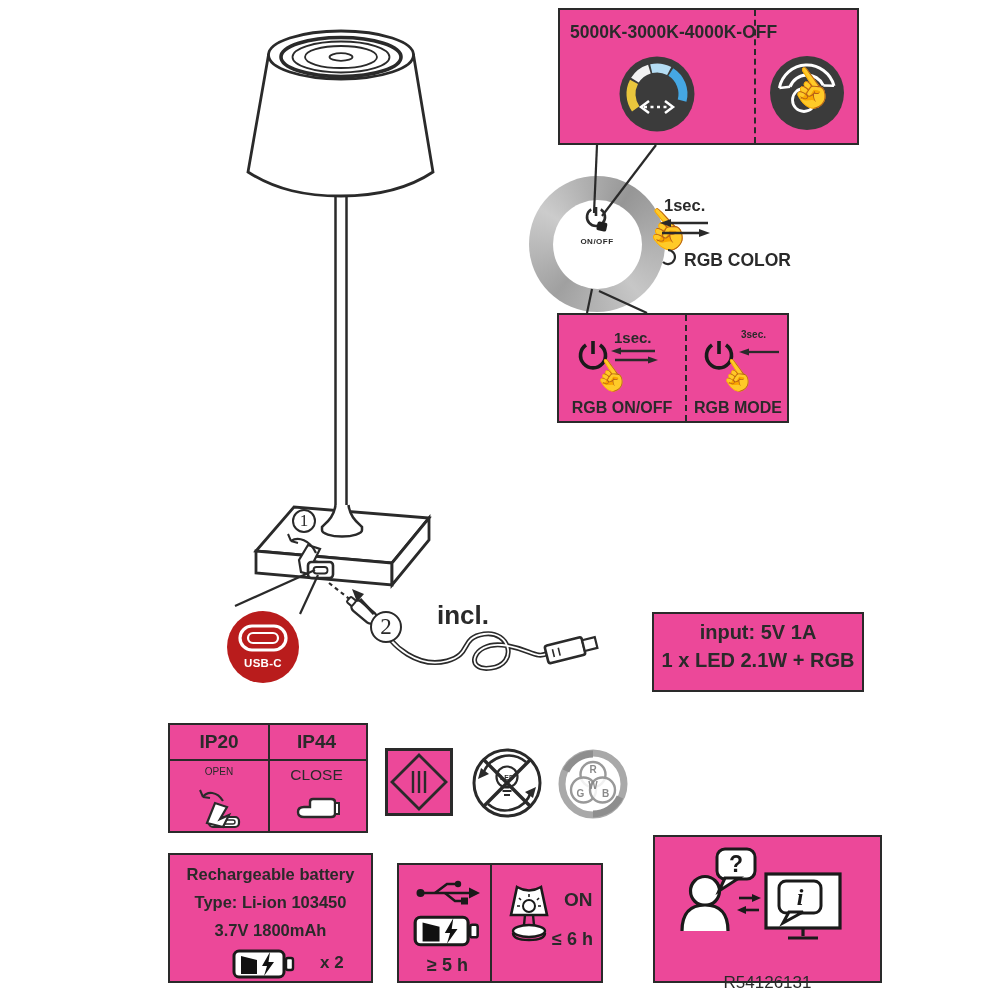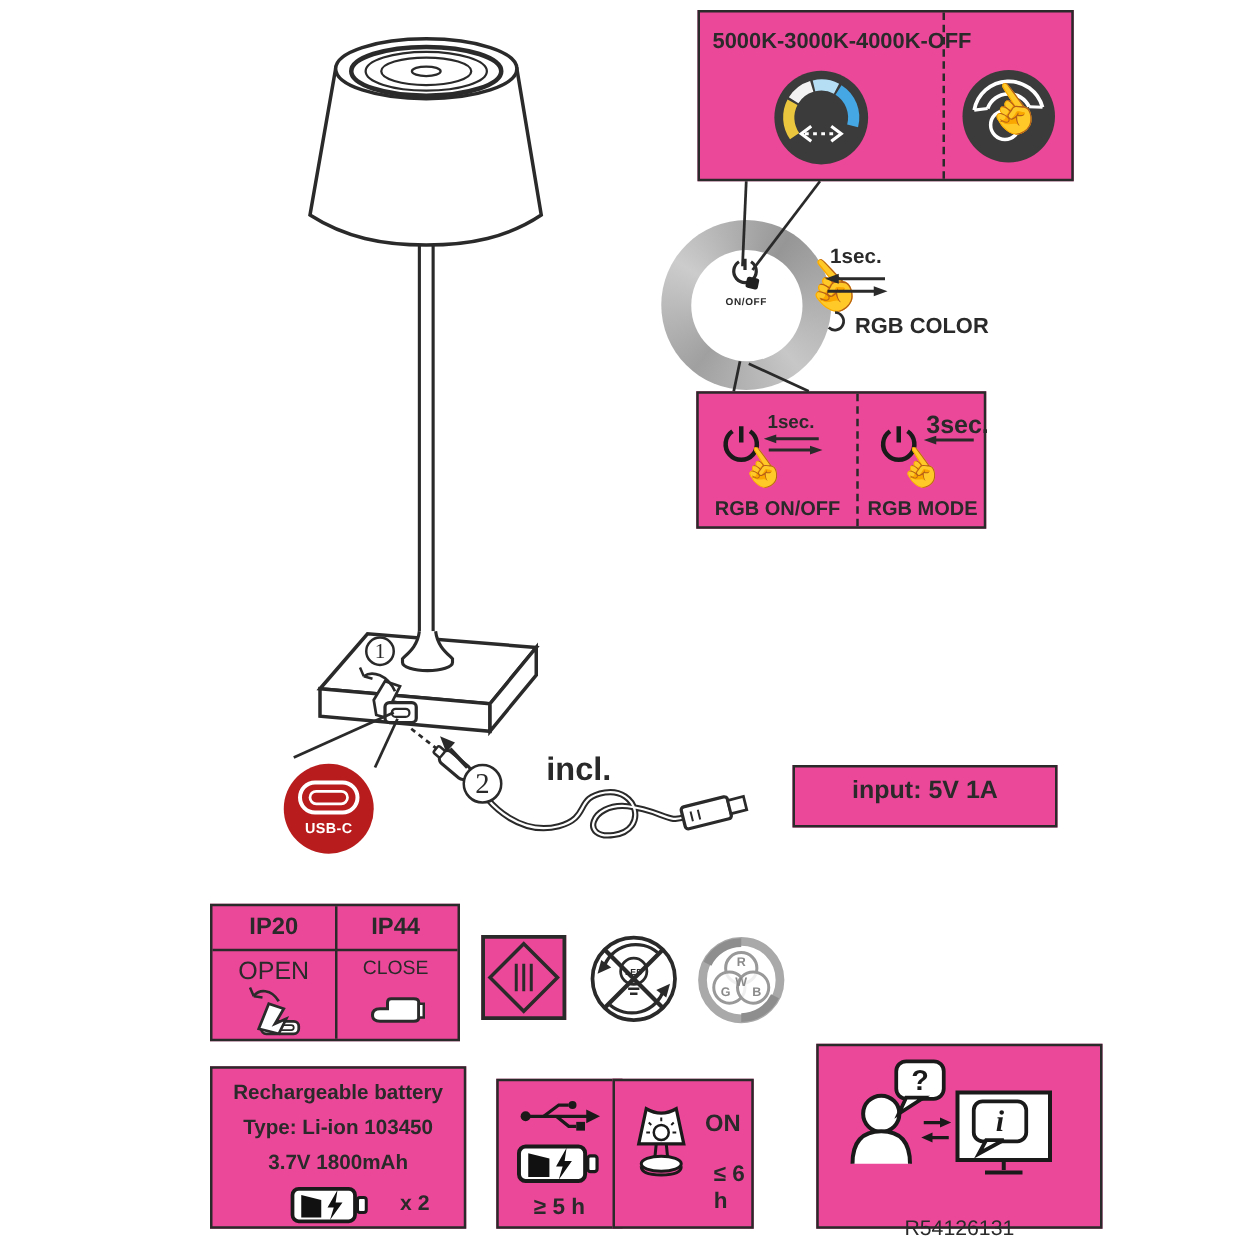--- a/index.html
+++ b/index.html
@@ -133,52 +133,53 @@
       <path d="M 49,13 L 39,9.5 L 39,16.5 Z" fill="#2a2a2a" stroke="none"></path>
     </svg>
     <span class="hand" style="left:32px;top:46px;font-size:30px;transform:rotate(-35deg);">☝</span>
     <div class="abs b ctr" style="left:0;top:84px;width:126px;font-size:16px;">RGB ON/OFF</div>
   </div>
   <div>
     <svg class="abs" style="left:142px;top:22px;" width="36" height="40" viewBox="0 0 36 40" fill="none" stroke="#1a1a1a">
       <path d="M 18,4 L 18,17" stroke-width="3.6"></path>
       <path d="M 11,8 A 12.5 12.5 0 1 0 25,8" stroke-width="3.6"></path>
     </svg>
-    <div class="abs b" style="left:182px;top:14px;font-size:20px;">3sec.</div>
+    <div class="abs b" style="left:182px;top:14px;font-size:10px;">3sec.</div>
     <svg class="abs" style="left:178px;top:32px;" width="44" height="12" viewBox="0 0 44 12" fill="none" stroke="#2a2a2a">
       <path d="M 11,5 L 42,5" stroke-width="2.3"></path>
       <path d="M 2,5 L 12,1.5 L 12,8.5 Z" fill="#2a2a2a" stroke="none"></path>
     </svg>
     <span class="hand" style="left:158px;top:46px;font-size:30px;transform:rotate(-35deg);">☝</span>
     <div class="abs b ctr" style="left:126px;top:84px;width:106px;font-size:16px;">RGB MODE</div>
   </div>
 </div>
 
-<div class="box" style="left:634px;top:612px;width:212px;height:50px;">
+<div class="box" style="left:652px;top:612px;width:212px;height:80px;">
   <div class="abs b ctr" style="left:0;top:7px;width:100%;font-size:20px;">input: 5V 1A</div>
+  <div class="abs b ctr" style="left:0;top:35px;width:100%;font-size:20px;">1 x LED 2.1W + RGB</div>
 </div>
 
 <div class="numbadge" style="left:292px;top:509px;width:24px;height:24px;font-size:17px;">1</div>
 <div class="numbadge" style="left:370px;top:611px;width:32px;height:32px;font-size:23px;border-width:2.4px;">2</div>
 <div class="abs b" style="left:437px;top:600px;font-size:26px;">incl.</div>
 
 <div class="abs" style="left:227px;top:611px;width:72px;height:72px;border-radius:50%;background:#b91c1c;">
   <svg class="abs" style="left:0;top:0;" width="72" height="72" viewBox="0 0 72 72" fill="none" stroke="#fff">
     <rect x="13" y="15" width="46" height="24" rx="12" stroke-width="3.2"></rect>
     <rect x="21" y="22" width="30" height="10" rx="5" stroke-width="2.2"></rect>
   </svg>
   <div class="abs b ctr" style="left:0;top:46px;width:100%;font-size:11.5px;color:#fff;letter-spacing:.3px;">USB-C</div>
 </div>
 
 <div class="box" style="left:168px;top:723px;width:200px;height:110px;">
   <div class="vdash" style="left:98px;border-left-style:solid;"></div>
   <div class="abs" style="left:0;top:34px;width:100%;border-top:2.5px solid #2a2a2a;"></div>
   <div class="abs b ctr" style="left:0;top:6px;width:98px;font-size:19px;">IP20</div>
   <div class="abs b ctr" style="left:98px;top:6px;width:97px;font-size:19px;">IP44</div>
-  <div class="abs ctr" style="left:0;top:41px;width:98px;font-size:20px;">OPEN</div>
+  <div class="abs ctr" style="left:0;top:41px;width:98px;font-size:10px;">OPEN</div>
   <div class="abs ctr" style="left:98px;top:41px;width:97px;font-size:15.5px;">CLOSE</div>
   <svg class="abs" style="left:23px;top:60px;" width="54" height="46" viewBox="0 0 54 46" fill="none" stroke="#2a2a2a">
     <rect x="16" y="32" width="30" height="10" rx="4" fill="#fff" stroke-width="2.2"></rect>
     <rect x="20" y="35" width="22" height="4" rx="2" stroke-width="1.4"></rect>
     <path d="M 14,38 L 22,18 L 34,22 L 27,34 L 36,30 L 30,42 Z" fill="#fff" stroke-width="2.2"></path>
     <path d="M 30,16 C 24,6 14,6 10,12" stroke-width="2.2"></path>
     <path d="M 10,12 L 7,5 M 10,12 L 17,13" stroke-width="2"></path>
   </svg>
   <svg class="abs" style="left:122px;top:64px;" width="54" height="42" viewBox="0 0 54 42" fill="none" stroke="#2a2a2a">
     <path d="M 12,28 Q 6,28 6,23 Q 6,18 12,18 L 18,18 L 18,13 Q 18,10 21,10 L 39,10 Q 43,10 43,13 L 43,25 Q 43,28 39,28 Z" fill="#fff" stroke-width="2.4"></path>
@@ -251,21 +252,21 @@
 <div class="box" style="left:490px;top:863px;width:113px;height:120px;">
   <svg class="abs" style="left:8px;top:14px;" width="58" height="92" viewBox="0 0 58 92" fill="none" stroke="#1a1a1a">
     <path d="M 11,36 L 17,8 Q 29,15 41,8 L 47,36 Z" fill="#fff" stroke-width="2.6"></path>
     <circle cx="29" cy="27" r="6" fill="#fff" stroke-width="2"></circle>
     <path d="M 29,18 L 29,15 M 21,21 L 19,19 M 37,21 L 39,19 M 20,27 L 17,27 M 38,27 L 41,27" stroke-width="1.6"></path>
     <path d="M 25,36 L 24,46 M 33,36 L 34,46" stroke-width="2.4"></path>
     <ellipse cx="29" cy="52" rx="16" ry="6" fill="#fff" stroke-width="2.4"></ellipse>
     <path d="M 13,54 Q 13,61 29,61 Q 45,61 45,54" stroke-width="2.4"></path>
   </svg>
   <div class="abs b" style="left:72px;top:24px;font-size:19px;">ON</div>
-  <div class="abs b" style="left:60px;top:64px;font-size:18px;margin-left:19px;">≤ 6 h</div>
+  <div class="abs b" style="left:60px;top:64px;font-size:18px;">≤ 6 h</div>
 </div>
 
 <div class="box" style="left:653px;top:835px;width:229px;height:148px;">
   <svg class="abs" style="left:0;top:4px;" width="224" height="100" viewBox="0 0 224 100" fill="none" stroke="#1a1a1a">
     <g>
       <circle cx="50" cy="50" r="14.5" fill="#fff" stroke-width="3.2"></circle>
       <path d="M 27,90 Q 27,64 50,64 Q 73,64 73,90" fill="#fff" stroke-width="3.2"></path>
     </g>
     <g>
       <rect x="62" y="8" width="38" height="30" rx="8" fill="#fff" stroke-width="3"></rect>

